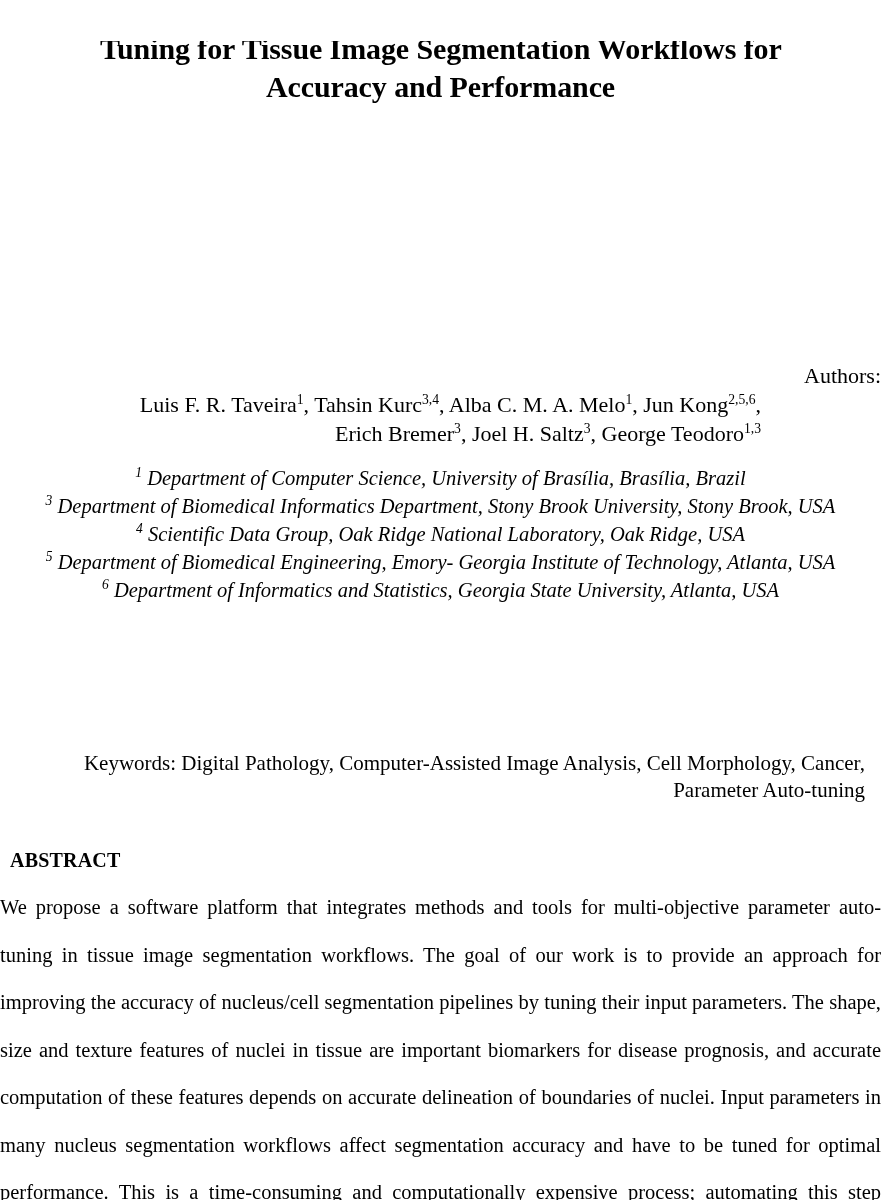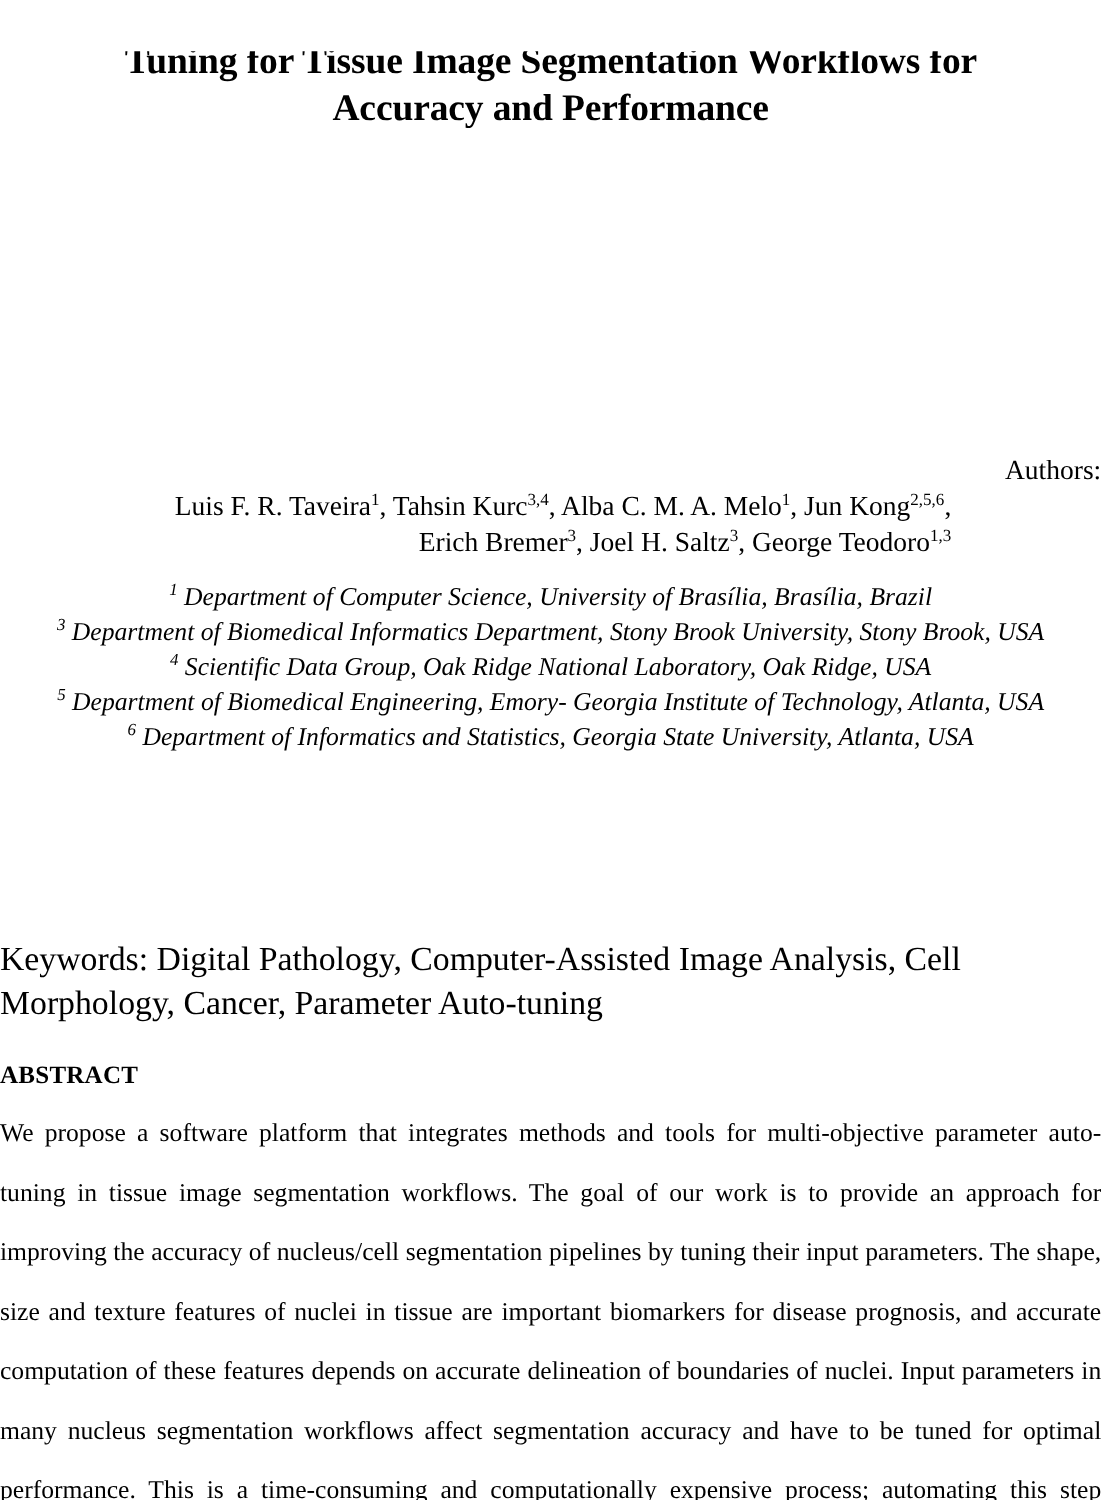--- a/index.html
+++ b/index.html
@@ -88,31 +88,31 @@
   .affiliations sup {
     font-size: 0.66em;
   }
 
   
   .keywords {
     position: absolute;
     top: 709px;
     left: 0;
     right: 0;
-    text-align: left;
-    font-size: 27px;
+    text-align: right;
+    font-size: 21px;
     line-height: 1.30;
-    padding: 0 0;
+    padding: 0 16px;
   }
 
   
   .abstract-heading {
     position: absolute;
     top: 808px;
-    left: 0;
+    left: 10px;
     font-size: 20px;
     font-weight: bold;
     letter-spacing: 0.2px;
   }
   .abstract-body {
     position: absolute;
     top: 843px;
     left: 0;
     width: 881px;
     font-size: 20.5px;

